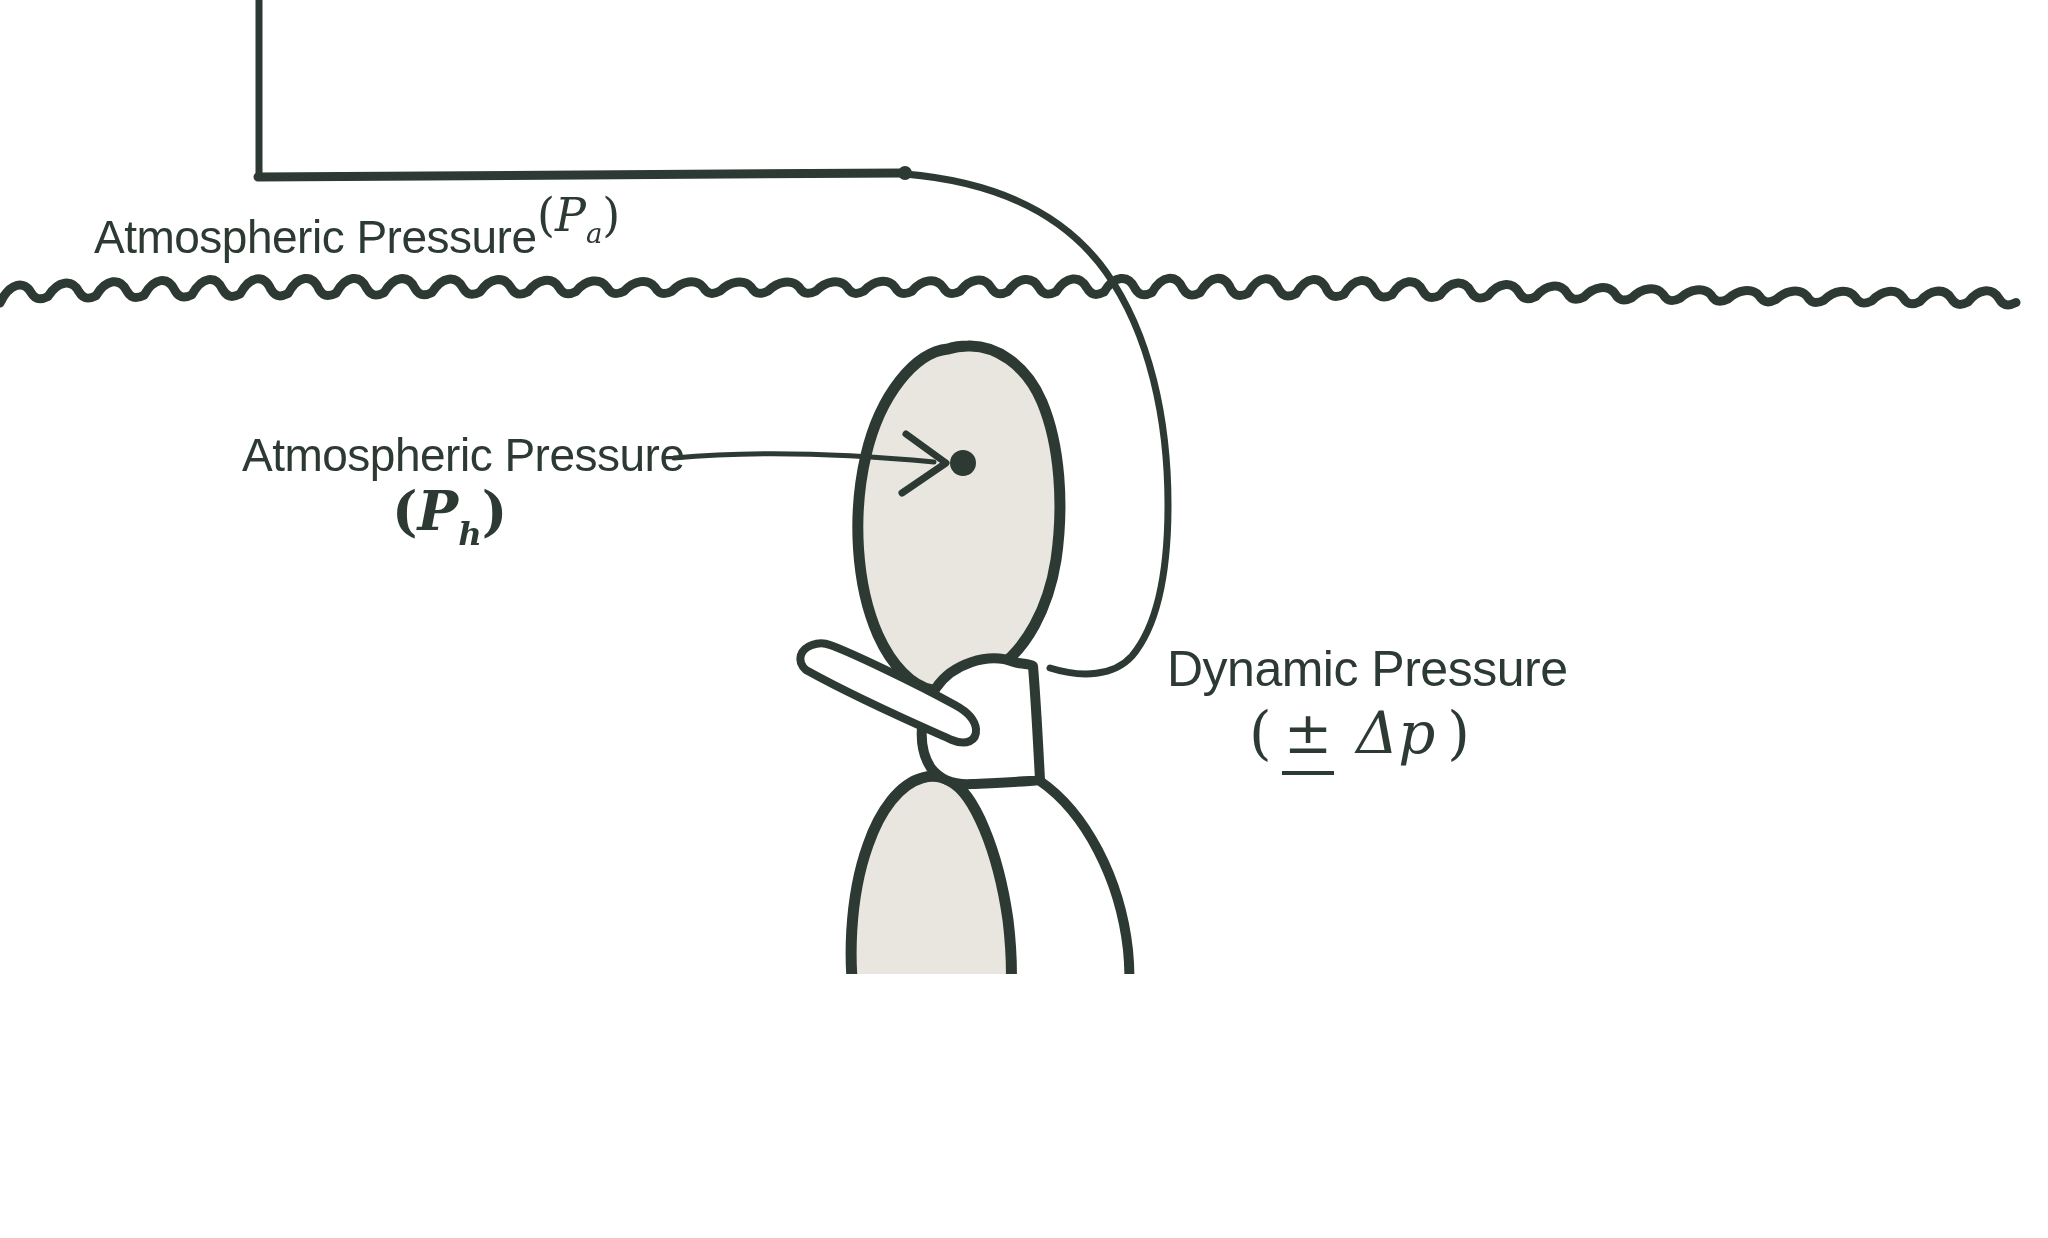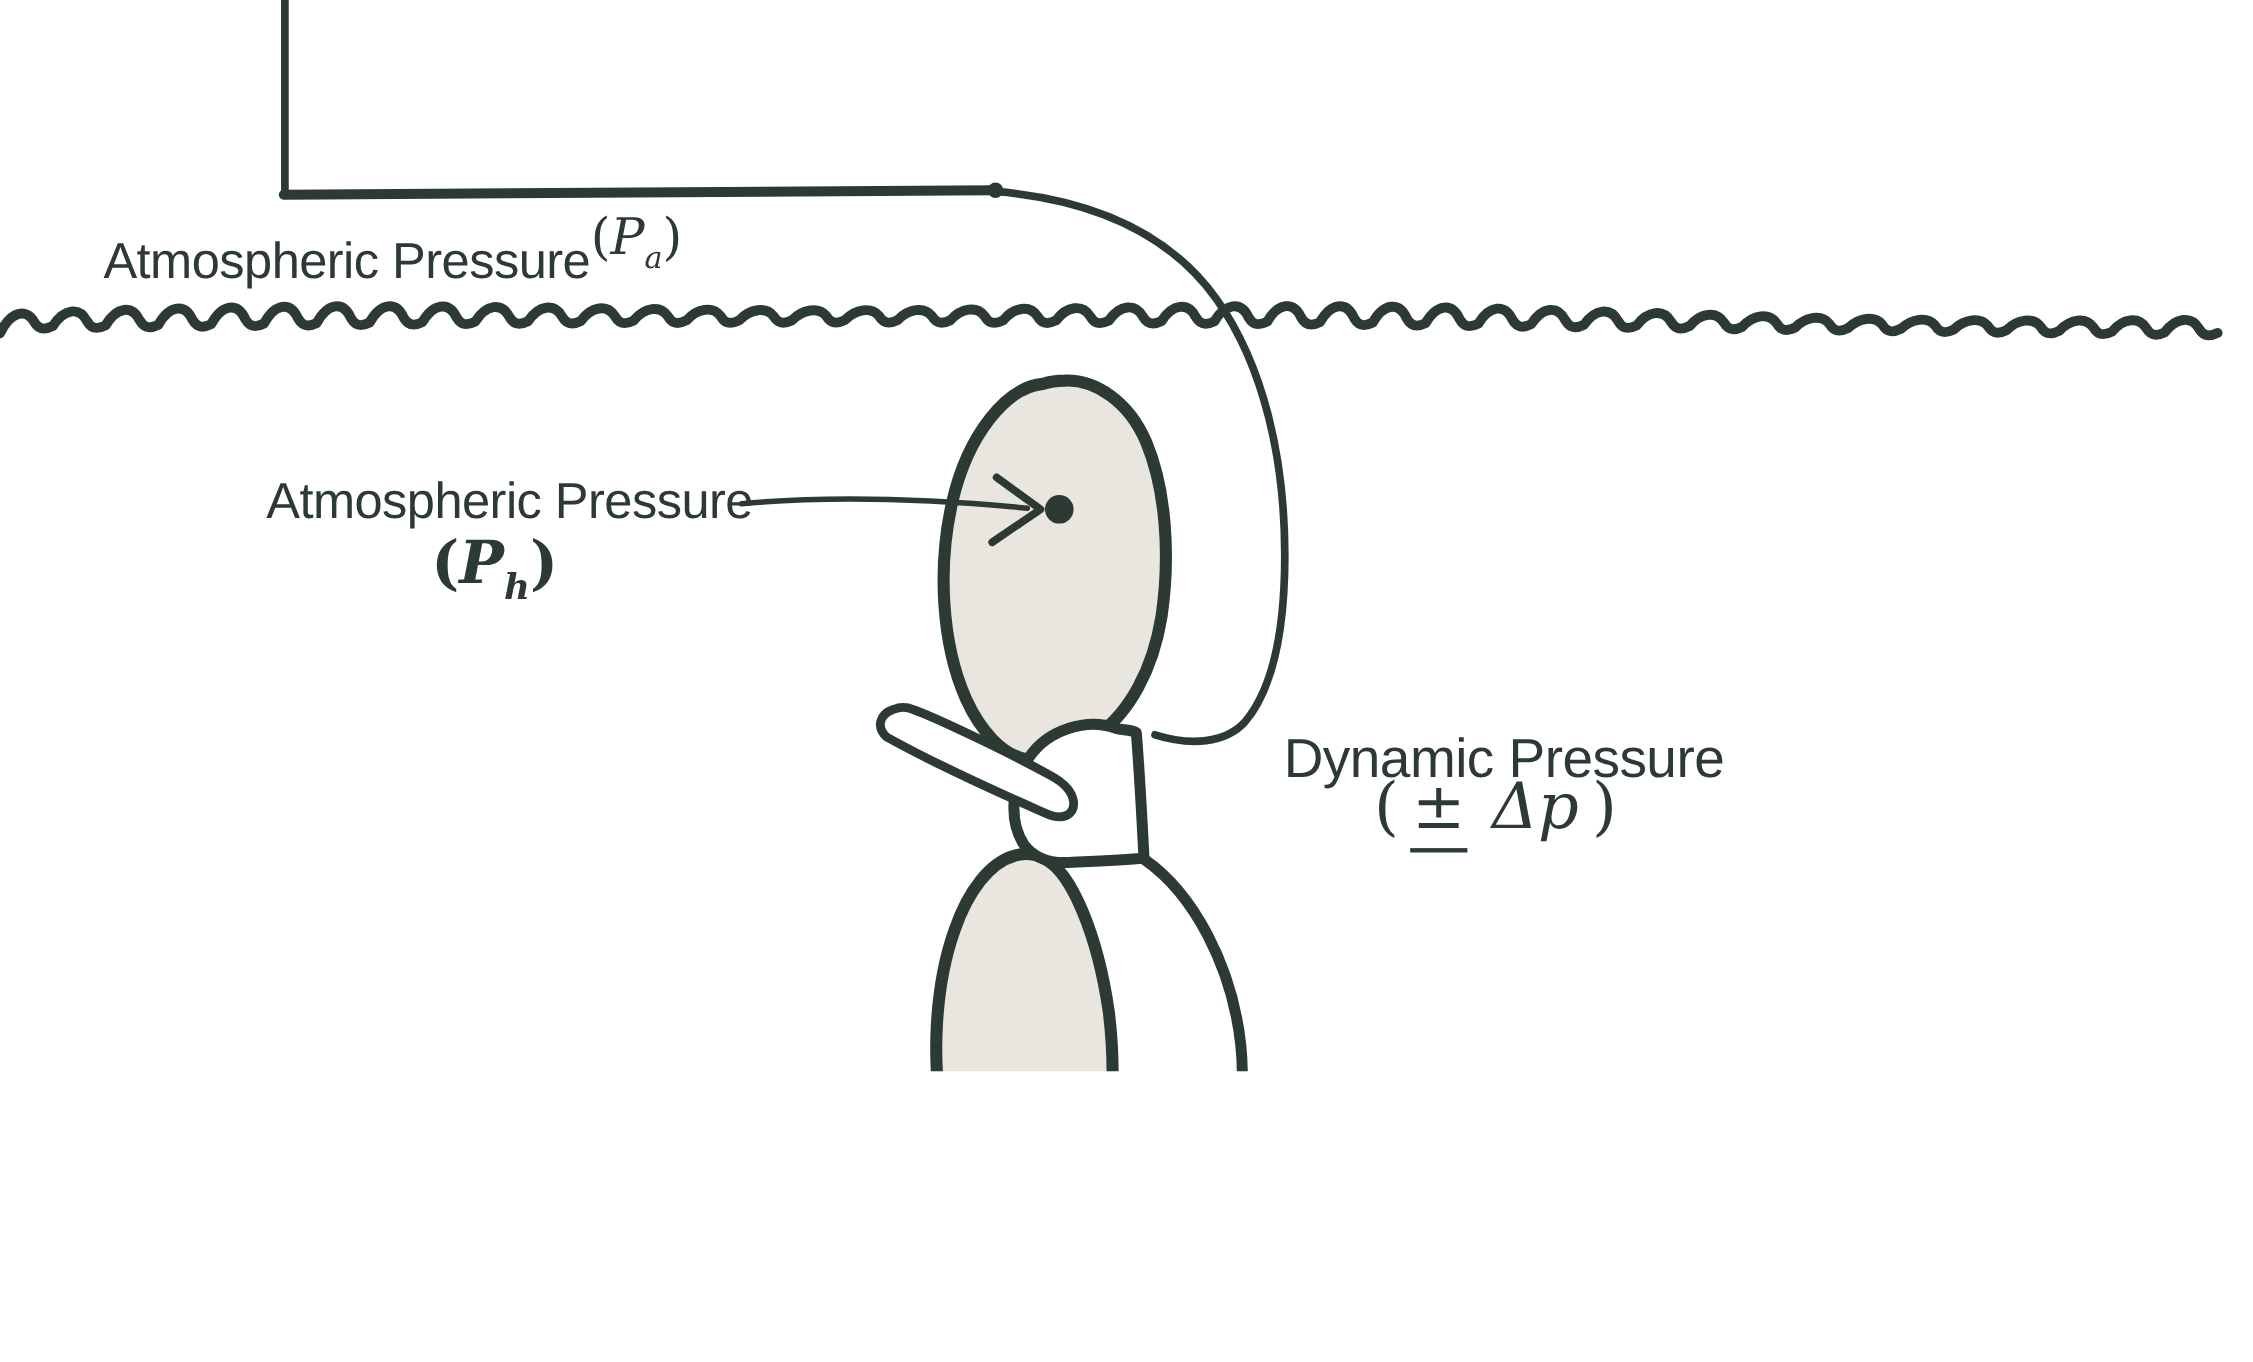--- a/index.html
+++ b/index.html
@@ -27,21 +27,21 @@
   .hand{font-family:"DejaVu Serif", serif;font-style:italic;color:var(--ink);text-align:right;}
   .hand .paren{font-style:normal;font-family:"DejaVu Serif", serif;}
   .hand .sub{display:inline-block;font-size:0.6em;transform:translateY(0.45em);}
   .hand .pm{font-style:normal;border-bottom:4px solid var(--ink);padding:0 2px 4px 2px;margin:0 10px;}
   .hand .gap{display:inline-block;width:12px;}
 
   #atmospheric-label{left:94px;top:214px;font-size:46px;}
   #atmospheric-symbol{position:absolute;left:537px;top:192px;font-size:46px;}
   #hydrostatic-label{left:242px;top:432px;font-size:46px;}
   #hydrostatic-symbol{position:absolute;left:392px;top:484px;font-size:54px;font-weight:bold;}
-  #dynamic-label{left:1167px;top:644px;font-size:50px;margin-top:20px;}
+  #dynamic-label{left:1167px;top:644px;font-size:50px;}
   #dynamic-symbol{position:absolute;left:1249px;top:704px;font-size:58px;}
 </style>
 </head>
 <body>
 
 <div id="stage">
 
   <svg id="drawing" viewBox="0 0 2048 1238" xmlns="http://www.w3.org/2000/svg">
 
     <path class="ink-stroke" stroke-width="9" d="M 0 303 C 10 282.4, 24 280.4, 31 292.4 C 35 299.4, 40 300.4, 48 296.4 C 58 280.6, 72 278.6, 79 291.8 C 83 298.8, 88 299.8, 96 295.8 C 106 278.9, 120 276.9, 127 291.2 C 131 298.2, 136 299.2, 144 295.2 C 154 277.5, 168 275.5, 175 290.7 C 179 297.7, 184 298.7, 192 294.7 C 202 276.4, 216 274.4, 223 290.1 C 227 297.1, 232 298.1, 240 294.1 C 250 275.6, 264 273.6, 271 289.6 C 275 296.6, 280 297.6, 288 293.6 C 298 275.3, 312 273.3, 319 289.2 C 323 296.2, 328 297.2, 336 293.2 C 346 275.4, 360 273.4, 367 288.8 C 371 295.8, 376 296.8, 384 292.8 C 394 275.8, 408 273.8, 415 288.4 C 419 295.4, 424 296.4, 432 292.4 C 442 276.5, 456 274.5, 463 288.0 C 467 295.0, 472 296.0, 480 292.0 C 490 277.4, 504 275.4, 511 287.8 C 515 294.8, 520 295.8, 528 291.8 C 538 278.4, 552 276.4, 559 287.5 C 563 294.5, 568 295.5, 576 291.5 C 586 279.3, 600 277.3, 607 287.3 C 611 294.3, 616 295.3, 624 291.3 C 634 280.1, 648 278.1, 655 287.2 C 659 294.2, 664 295.2, 672 291.2 C 682 280.7, 696 278.7, 703 287.1 C 707 294.1, 712 295.1, 720 291.1 C 730 281.0, 744 279.0, 751 287.0 C 755 294.0, 760 295.0, 768 291.0 C 778 280.9, 792 278.9, 799 287.0 C 803 294.0, 808 295.0, 816 291.0 C 826 280.6, 840 278.6, 847 287.1 C 851 294.1, 856 295.1, 864 291.1 C 874 280.0, 888 278.0, 895 287.2 C 899 294.2, 904 295.2, 912 291.2 C 922 279.1, 936 277.1, 943 287.3 C 947 294.3, 952 295.3, 960 291.3 C 970 278.2, 984 276.2, 991 287.5 C 995 294.5, 1000 295.5, 1008 291.5 C 1018 277.2, 1032 275.2, 1039 287.8 C 1043 294.8, 1048 295.8, 1056 291.8 C 1066 276.4, 1080 274.4, 1087 288.1 C 1091 295.1, 1096 296.1, 1104 292.1 C 1114 275.7, 1128 273.7, 1135 288.4 C 1139 295.4, 1144 296.4, 1152 292.4 C 1162 275.3, 1176 273.3, 1183 288.8 C 1187 295.8, 1192 296.8, 1200 292.8 C 1210 275.3, 1224 273.3, 1231 289.2 C 1235 296.2, 1240 297.2, 1248 293.2 C 1258 275.7, 1272 273.7, 1279 289.7 C 1283 296.7, 1288 297.7, 1296 293.7 C 1306 276.5, 1320 274.5, 1327 290.2 C 1331 297.2, 1336 298.2, 1344 294.2 C 1354 277.7, 1368 275.7, 1375 290.7 C 1379 297.7, 1384 298.7, 1392 294.7 C 1402 279.1, 1416 277.1, 1423 291.2 C 1427 298.2, 1432 299.2, 1440 295.2 C 1450 280.8, 1464 278.8, 1471 291.8 C 1475 298.8, 1480 299.8, 1488 295.8 C 1498 282.6, 1512 280.6, 1519 292.4 C 1523 299.4, 1528 300.4, 1536 296.4 C 1546 284.4, 1560 282.4, 1567 293.0 C 1571 300.0, 1576 301.0, 1584 297.0 C 1594 286.1, 1608 284.1, 1615 293.7 C 1619 300.7, 1624 301.7, 1632 297.7 C 1642 287.6, 1656 285.6, 1663 294.3 C 1667 301.3, 1672 302.3, 1680 298.3 C 1690 288.8, 1704 286.8, 1711 294.9 C 1715 301.9, 1720 302.9, 1728 298.9 C 1738 289.6, 1752 287.6, 1759 295.6 C 1763 302.6, 1768 303.6, 1776 299.6 C 1786 290.0, 1800 288.0, 1807 296.2 C 1811 303.2, 1816 304.2, 1824 300.2 C 1834 290.1, 1848 288.1, 1855 296.8 C 1859 303.8, 1864 304.8, 1872 300.8 C 1882 289.9, 1896 287.9, 1903 297.5 C 1907 304.5, 1912 305.5, 1920 301.5 C 1930 289.4, 1944 287.4, 1951 298.1 C 1955 305.1, 1960 306.1, 1968 302.1 C 1978 288.8, 1992 286.8, 1999 298.6 C 2003 305.6, 2008 306.6, 2016 302.6"></path>

